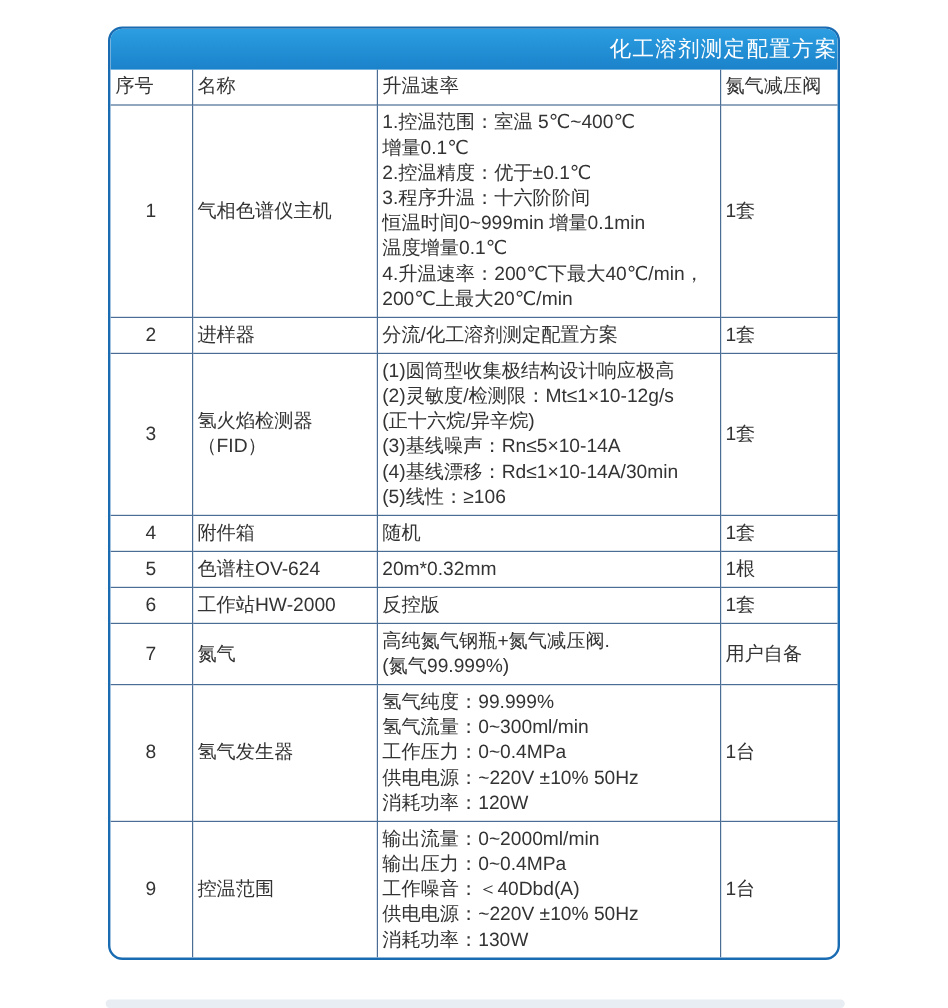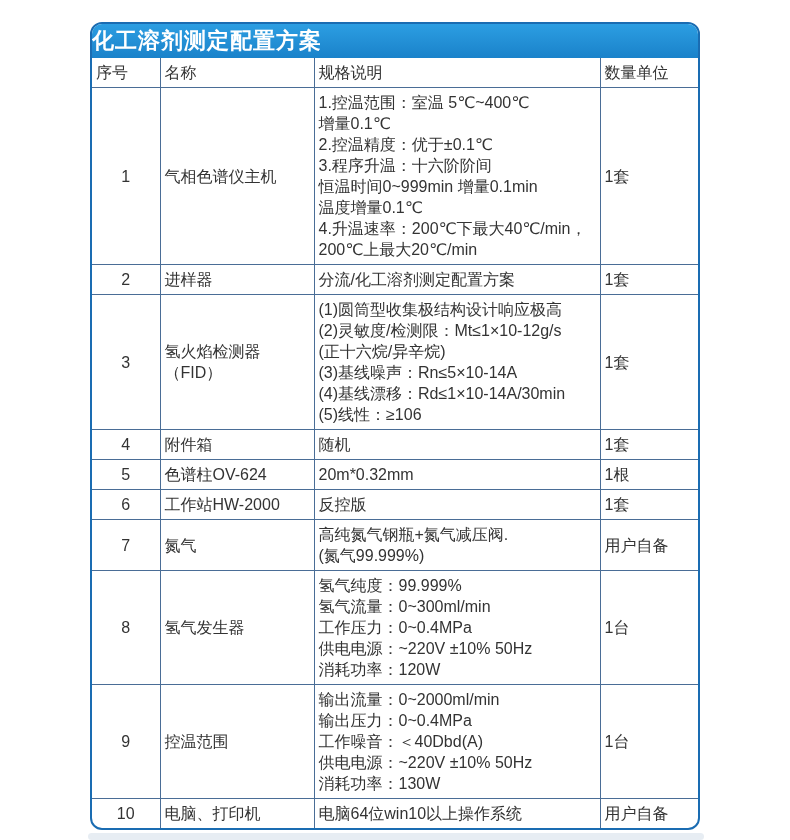--- a/index.html
+++ b/index.html
@@ -32,24 +32,24 @@
     top: 22px;
     width: 610px;
     border: 2px solid var(--frame-border);
     border-radius: 12px;
     overflow: hidden;
     background: #ffffff;
   }
   .title-bar {
     height: 34px;
     line-height: 34px;
-    text-align: left;
+    text-align: right;
     color: var(--title-text);
-    font-size: 22px;
-    font-weight: bold;
+    font-size: 18px;
+    font-weight: normal;
     letter-spacing: 1px;
     background: linear-gradient(180deg, var(--title-top), var(--title-bottom));
   }
   table.spec-table {
     border-collapse: collapse;
     table-layout: fixed;
     width: 100%;
   }
   .spec-table th, .spec-table td {
     border: 1px solid var(--grid);
@@ -97,22 +97,22 @@
     <colgroup>
       <col class="col-no">
       <col class="col-name">
       <col class="col-spec">
       <col class="col-qty">
     </colgroup>
     <thead>
       <tr>
         <th class="th-no">序号</th>
         <th class="th-name">名称</th>
-        <th class="th-spec">规格说明</th>
-        <th class="th-qty">数量单位</th>
+        <th class="th-spec">升温速率</th>
+        <th class="th-qty">氮气减压阀</th>
       </tr>
     </thead>
     <tbody>
         <tr>
           <td class="cell-no">1</td>
           <td class="cell-name">气相色谱仪主机</td>
           <td class="cell-spec">1.控温范围：室温 5℃~400℃
 增量0.1℃
 2.控温精度：优于±0.1℃
 3.程序升温：十六阶阶间
@@ -177,23 +177,17 @@
         <tr>
           <td class="cell-no">9</td>
           <td class="cell-name">控温范围</td>
           <td class="cell-spec">输出流量：0~2000ml/min
 输出压力：0~0.4MPa
 工作噪音：＜40Dbd(A)
 供电电源：~220V ±10% 50Hz
 消耗功率：130W</td>
           <td class="cell-qty">1台</td>
         </tr>
-        <tr>
-          <td class="cell-no">10</td>
-          <td class="cell-name">电脑、打印机</td>
-          <td class="cell-spec">电脑64位win10以上操作系统</td>
-          <td class="cell-qty">用户自备</td>
-        </tr>
       </tbody>
   </table>
 </div>
 
 <div class="bottom-strip"></div>
 
 </body></html>

